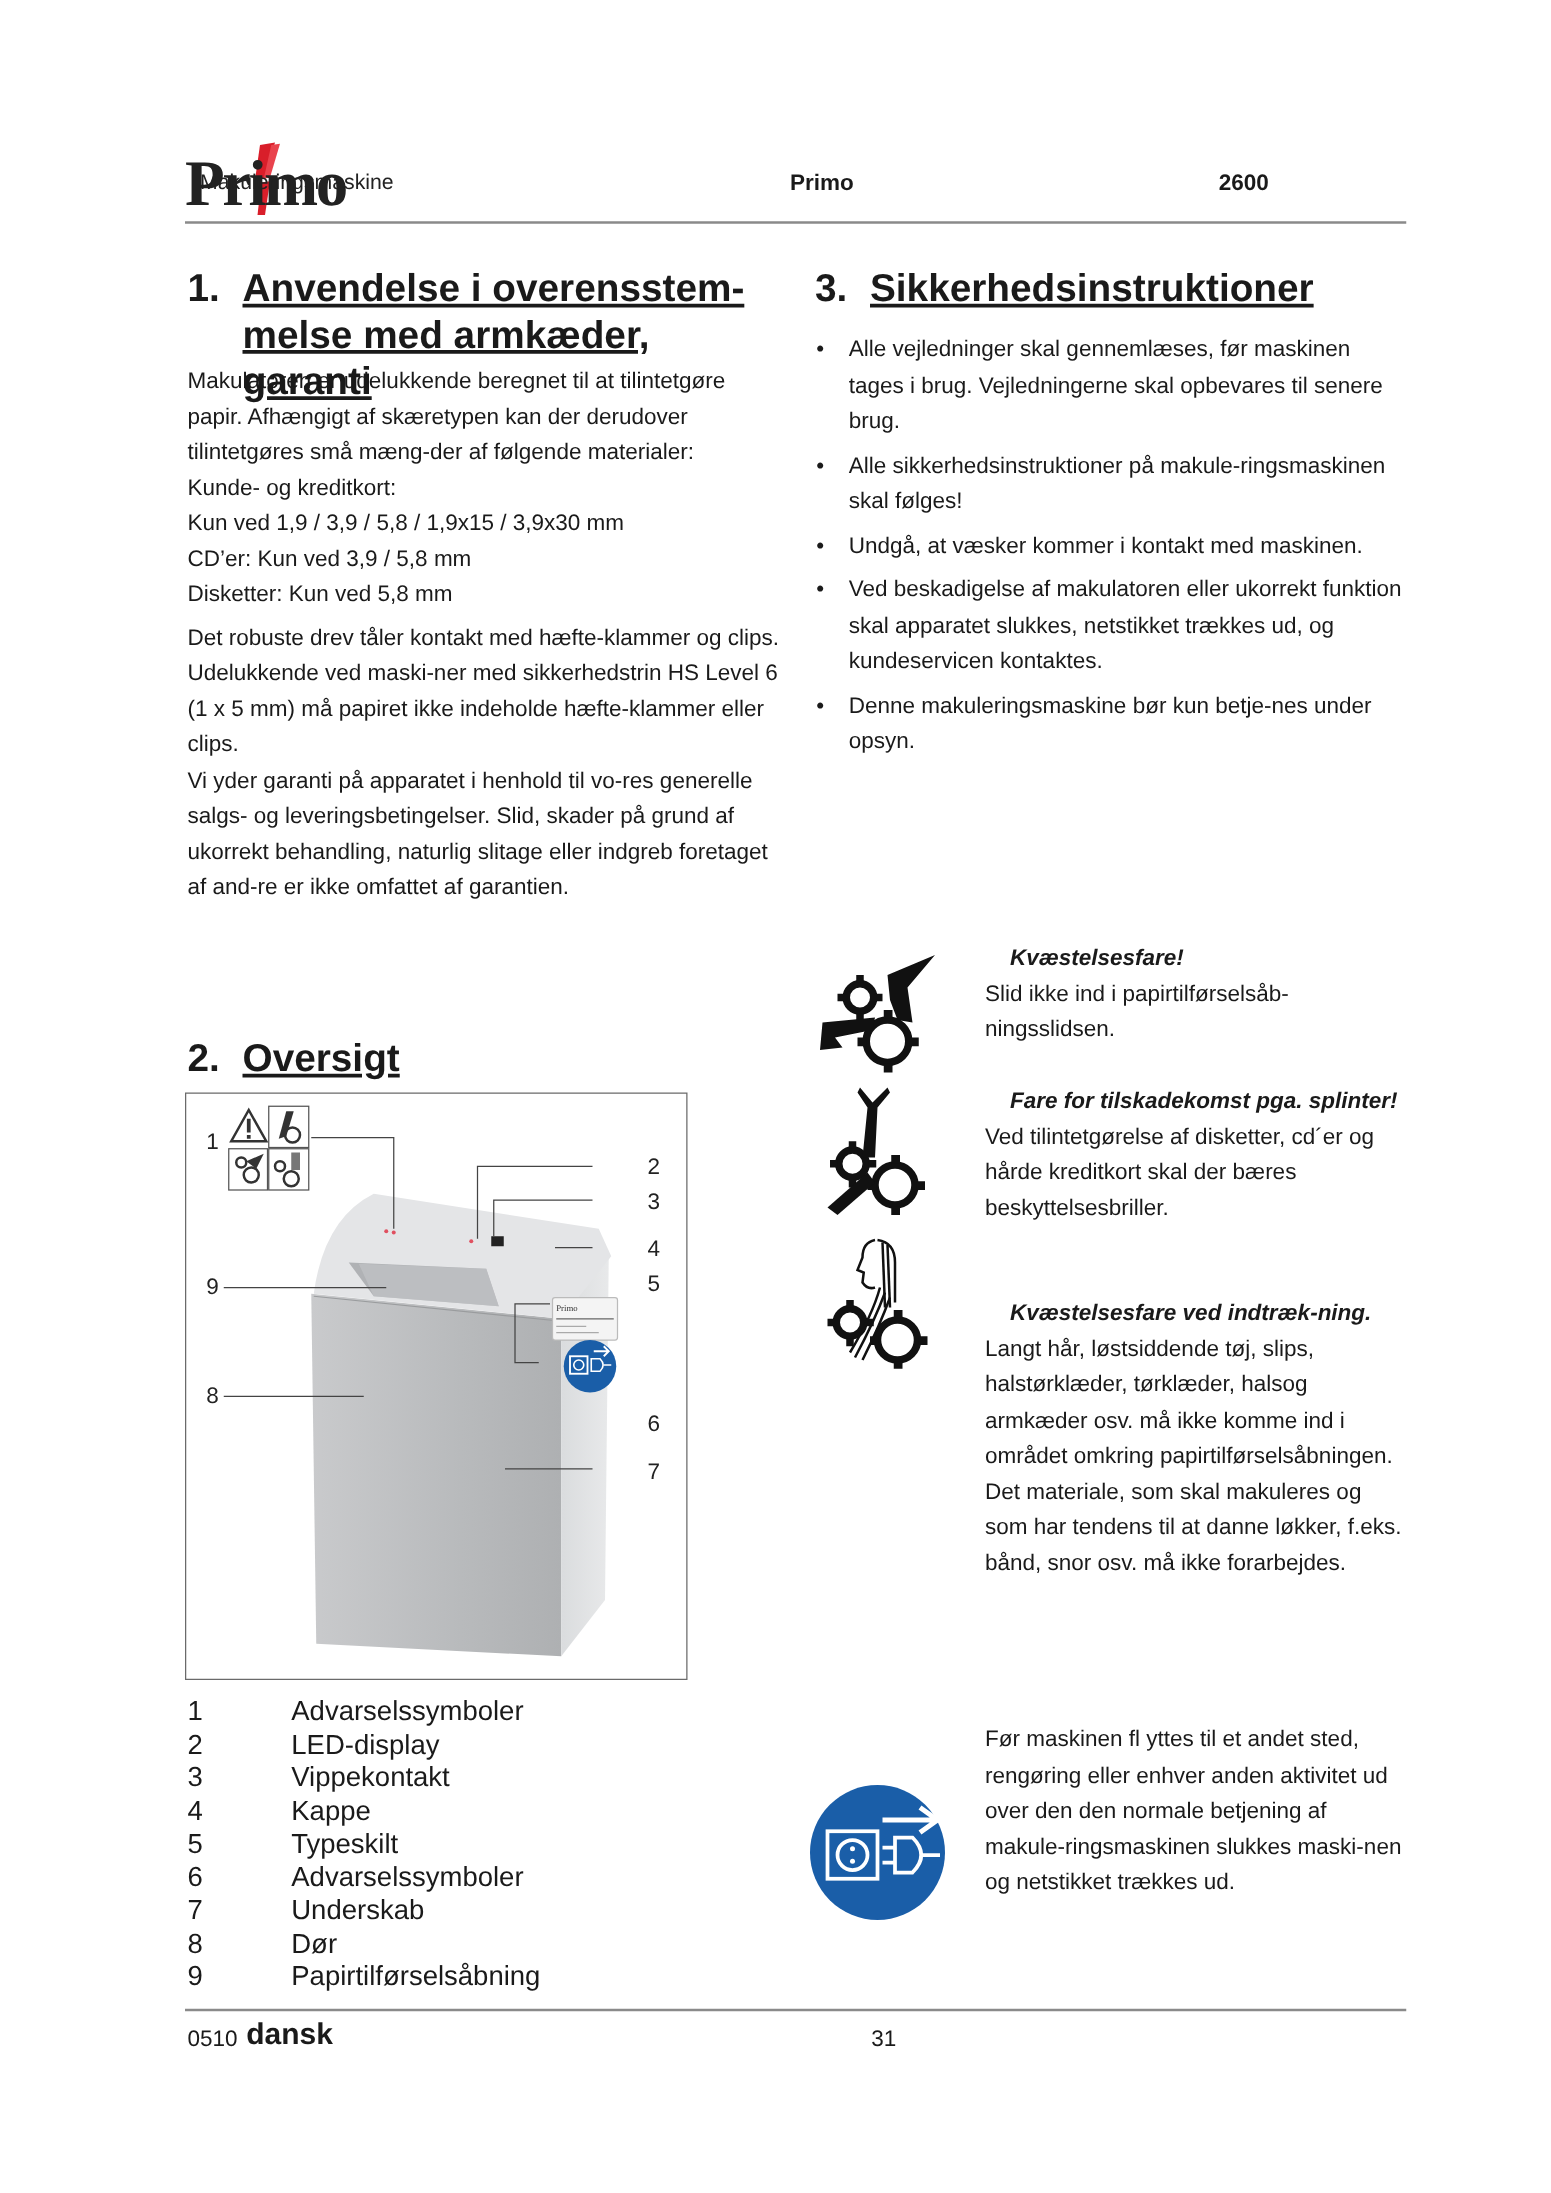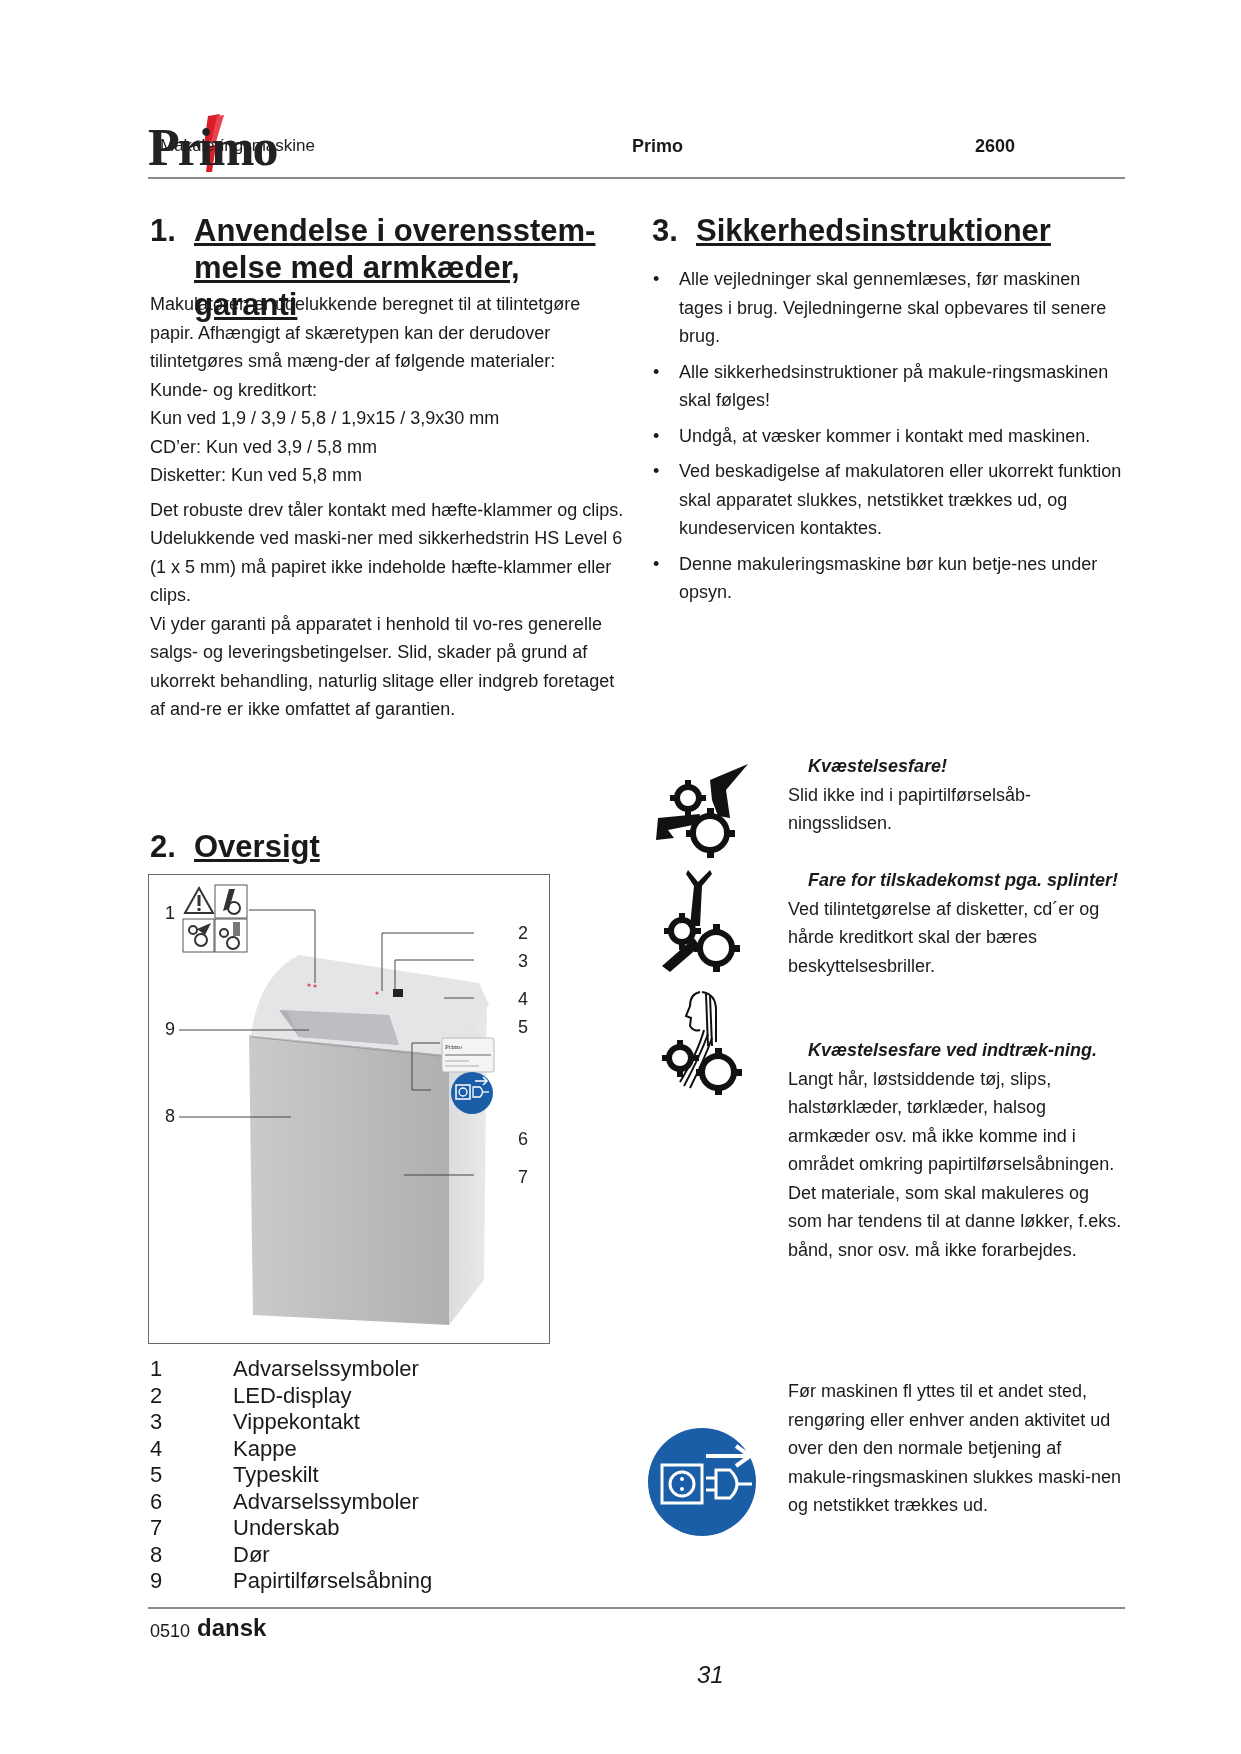--- a/index.html
+++ b/index.html
@@ -42,21 +42,21 @@
   .bullets { left: 652px; top: 265px; width: 470px; margin: 0; padding: 0; list-style: none; }
   .bullets li { position: relative; padding-left: 27px; margin-bottom: 7px; }
   .bullets li::before { content: "•"; position: absolute; left: 1px; top: 0; }
 
   .hazard { left: 788px; width: 340px; }
   .hazard .htitle { font-weight: bold; font-style: italic; margin-left: 20px; }
 
   
   .ftr-code { left: 150px; top: 1621px; font-size: 18px; }
   .ftr-lang { left: 197px; top: 1614px; font-size: 24px; font-weight: bold; }
-  .ftr-page { left: 697px; top: 1661px; font-size: 24px; font-style: italic; }
+  .ftr-page { left: 697px; top: 1621px; font-size: 18px; }
 </style>
 </head>
 <body>
 
 <div class="abs logo">
   <svg class="logo-mark" width="30" height="62" viewBox="0 0 30 62">
     <path d="M8 4 L20 2 L12 30 L4 32 Z" fill="#d91e2a"></path>
     <path d="M17 4 L24 3 L16 30 L11 31 Z" fill="#e9434d"></path>
     <path d="M9 34 L16 33 L12 60 L6 60 Z" fill="#d91e2a"></path>
   </svg>

